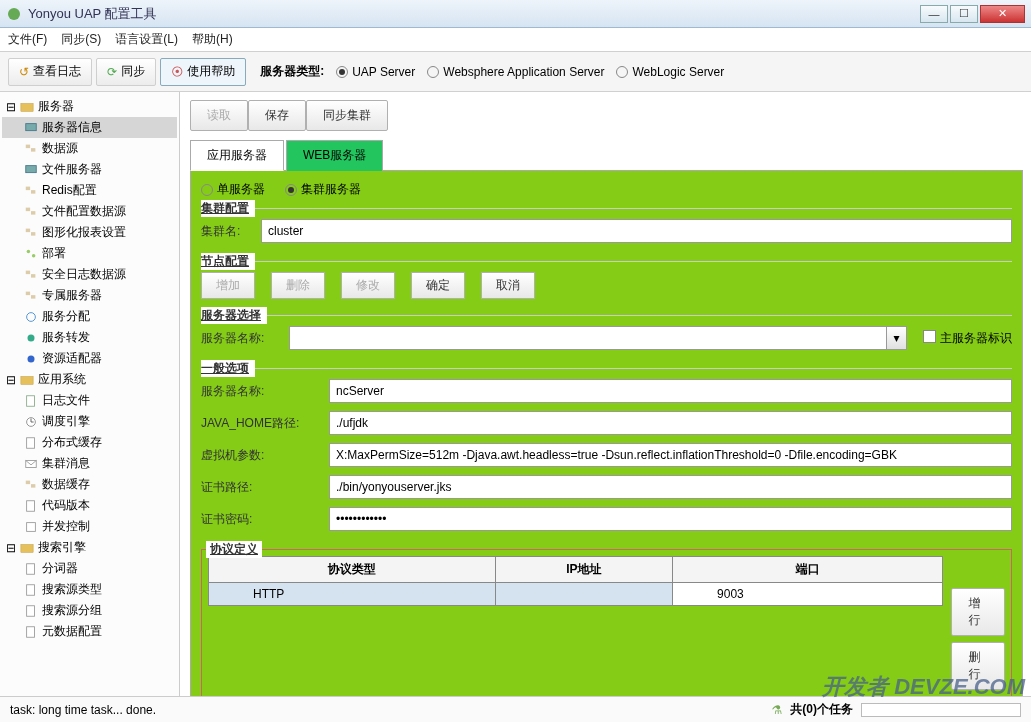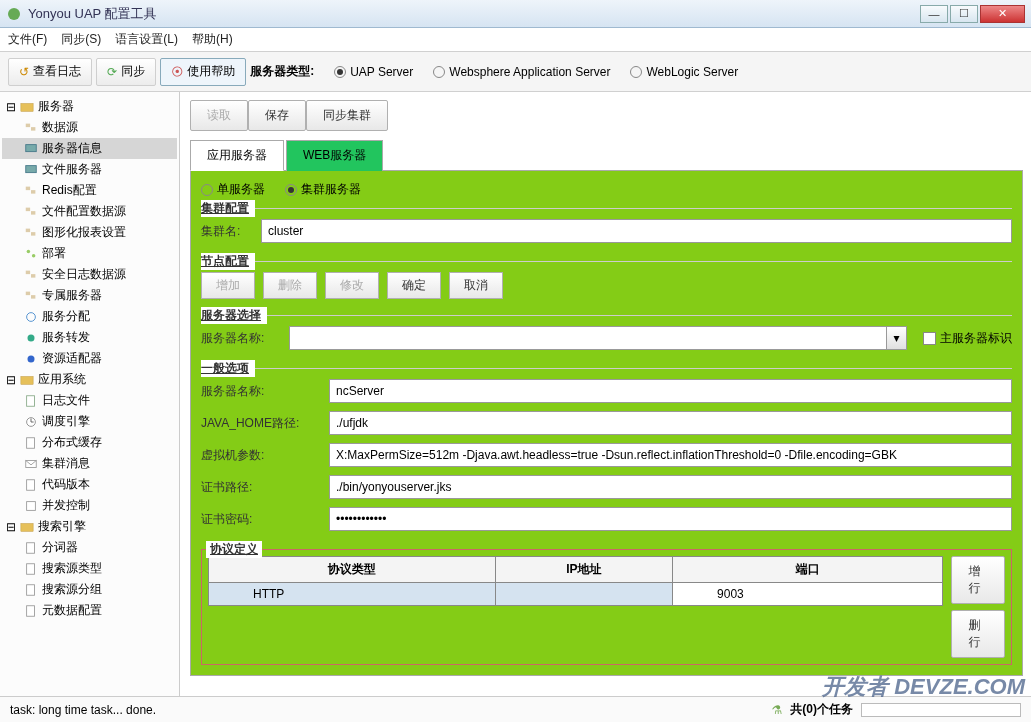--- a/index.html
+++ b/index.html
@@ -8,21 +8,21 @@
 .titlebar-icon { width: 16px; height: 16px; margin-right: 6px; }
 .title-text { flex: 1; color: #335; font-size: 13px; }
 .win-btns { display: flex; gap: 2px; }
 .win-btn { width: 28px; height: 18px; border: 1px solid #8aa; background: linear-gradient(#f8fbfd,#d8e6f0); display: flex; align-items: center; justify-content: center; font-size: 11px; color:#333; }
 .win-btn.close { background: linear-gradient(#e88,#c33); color:#fff; border-color:#a33; width: 45px;}
 .menubar { height: 24px; display: flex; align-items: center; padding: 0 8px; gap: 14px; border-bottom: 1px solid #d0d0d0; }
 .menuitem { color:#222; cursor: default; }
 .toolbar { height: 40px; display: flex; align-items: center; padding: 0 8px; border-bottom: 1px solid #d0d0d0; background:#f5f5f5;}
 .tbtn { border:1px solid #cfcfcf; background: linear-gradient(#fff,#ececec); height:28px; padding:0 10px; display:flex; align-items:center; gap:4px; margin-right:4px; border-radius:2px;}
 .tbtn.sel { border-color:#8ab; background:#eef5fb;}
-.server-type { display:flex; align-items:center; margin-left:0; gap:20px;}
+.server-type { display:flex; align-items:center; margin-left:10px; gap:12px;}
 .radio { display:flex; align-items:center; gap:4px; }
 .radio-dot { width:12px;height:12px;border-radius:50%;border:1px solid #888;display:inline-flex;align-items:center;justify-content:center;}
 .radio-dot.on::after{content:"";width:6px;height:6px;border-radius:50%;background:#333;}
 .main { display:flex; height: 610px; }
 .sidebar { width: 180px; border-right:1px solid #ccc; overflow-y:auto; padding:4px 2px; background:#fcfcfc;}
 .tree-item { display:flex; align-items:center; padding:2px 4px; gap:4px; cursor:default; white-space:nowrap;}
 .tree-item.level0 { padding-left:4px; font-weight:normal;}
 .tree-item.level1 { padding-left:22px; }
 .tree-item.selected { background:#d6d6d6; }
 .tree-icon { width:14px; height:14px; }
@@ -33,34 +33,34 @@
 .tabs { display:flex; border-bottom:1px solid #aaa;}
 .tab { padding:6px 16px; border:1px solid #aaa; border-bottom:none; background:#22c55e; margin-right:2px; position:relative; top:1px;}
 .tab.active { background:#fff; border-bottom:1px solid #fff; }
 .panel { border:1px solid #aaa; border-top:none; padding:10px; background:#84cc16;}
 .radio-row { display:flex; gap:20px; margin-bottom:10px;}
 .fieldset { border-top:1px solid #ccc; padding:10px 0 6px; margin-top:4px; position:relative;}
 .fieldset-label { position:absolute; top:-9px; left:0; background:#fff; padding:0 6px 0 0; color:#333; font-weight:bold;text-decoration:underline;}
 .field-row { display:flex; align-items:center; margin-bottom:8px; gap:8px;}
 .field-label { width:120px; text-align:left; color:#333;}
 .field-input { flex:1; border:1px solid #999; padding:4px 6px; background:#fff; min-height:22px;}
-.btn-row { display:flex; gap:8px; margin-bottom:6px;}
+.btn-row { display:flex; gap:16px; margin-bottom:6px;}
 .btn-row .btn { border-radius:0; padding:4px 14px;}
 .combo { display:flex; flex:1;}
 .combo .field-input { flex:1;}
 .combo-btn { width:20px; border:1px solid #999; border-left:none; background:linear-gradient(#fff,#e0e0e0); display:flex;align-items:center;justify-content:center;}
-.checkbox { display:flex; align-items:center; gap:4px; margin-left:8px;}
+.checkbox { display:flex; align-items:flex-start; gap:4px; margin-left:8px;}
 .cb-box { width:13px;height:13px;border:1px solid #888;background:#fff;}
 .proto-fieldset { border:1px solid #c66; padding:6px; margin-top:4px;}
 .proto-fieldset .fieldset-label { color:#333; top:-9px; left:4px; background:#fff; padding:0 4px;}
 table.proto { width:100%; border-collapse:collapse; }
 table.proto th, table.proto td { border:1px solid #888; padding:4px 6px; text-align:center; background:#fff;}
 table.proto th { background:#f4f4f4; font-weight:bold;}
 table.proto tr.row td { background:#d5e3f0;padding-left:44px;}
-.side-btns { display:flex; flex-direction:column; gap:6px; margin-left:8px; align-items:stretch;}
+.side-btns { display:flex; flex-direction:column; gap:6px; margin-left:8px; align-items:stretch;margin-top:32px;}
 .proto-wrap { display:flex; align-items:flex-start;}
 .statusbar { position:absolute; bottom:0; left:0; right:0; height:26px; border-top:1px solid #ccc; display:flex; align-items:center; padding:0 10px; background:#fafafa; justify-content:space-between;}
 .status-right { display:flex; align-items:center; gap:8px;}
 .watermark { position:absolute; right:6px; bottom:20px; font-size:22px; font-style:italic; color:#4a628a; font-weight:bold; opacity:0.75; pointer-events:none;}
 .folder-icon { fill:#e6c05a; stroke:#b89030; stroke-width:0.5;}
 </style>
 </head>
 <body>
 
 <div class="titlebar">
@@ -114,32 +114,32 @@
 
 <div class="main">
   <div class="sidebar">
     <div class="tree-item level0">
         <span>⊟</span>
         <svg class="tree-icon" viewBox="0 0 16 16">
           <rect x="1" y="4" width="14" height="9" class="folder-icon"></rect>
         </svg>
         <span>服务器</span>
       </div>
+    <div class="tree-item level1 selected">
+        <svg class="tree-icon" viewBox="0 0 16 16">
+          <rect x="2" y="3" width="12" height="8" fill="#7aa" stroke="#478"></rect>
+        </svg>
+        <span>服务器信息</span>
+      </div>
     <div class="tree-item level1">
         <svg class="tree-icon" viewBox="0 0 16 16">
           <rect x="2" y="3" width="5" height="4" fill="#dca"></rect>
           <rect x="8" y="7" width="5" height="4" fill="#dca"></rect>
         </svg>
         <span>数据源</span>
-      </div>
-    <div class="tree-item level1 selected">
-        <svg class="tree-icon" viewBox="0 0 16 16">
-          <rect x="2" y="3" width="12" height="8" fill="#7aa" stroke="#478"></rect>
-        </svg>
-        <span>服务器信息</span>
       </div>
     <div class="tree-item level1">
         <svg class="tree-icon" viewBox="0 0 16 16">
           <rect x="2" y="3" width="12" height="8" fill="#7aa" stroke="#478"></rect>
         </svg>
         <span>文件服务器</span>
       </div>
     <div class="tree-item level1">
         <svg class="tree-icon" viewBox="0 0 16 16">
           <rect x="2" y="3" width="5" height="4" fill="#dca"></rect>
@@ -226,20 +226,27 @@
           <rect x="3" y="2" width="9" height="12" fill="#fff" stroke="#999"></rect>
         </svg>
         <span>分布式缓存</span>
       </div>
     <div class="tree-item level1">
         <svg class="tree-icon" viewBox="0 0 16 16">
           <rect x="2" y="4" width="12" height="8" fill="#fff" stroke="#999"></rect>
           <path d="M2 4 L8 9 L14 4" stroke="#999" fill="none"></path>
         </svg>
         <span>集群消息</span>
+      </div>
+    <div class="tree-item level1">
+        <svg class="tree-icon" viewBox="0 0 16 16">
+          <rect x="2" y="3" width="5" height="4" fill="#dca"></rect>
+          <rect x="8" y="7" width="5" height="4" fill="#dca"></rect>
+        </svg>
+        <span>数据缓存</span>
       </div>
     <div class="tree-item level1">
         <svg class="tree-icon" viewBox="0 0 16 16">
           <rect x="3" y="2" width="9" height="12" fill="#fff" stroke="#999"></rect>
         </svg>
         <span>代码版本</span>
       </div>
     <div class="tree-item level1">
         <svg class="tree-icon" viewBox="0 0 16 16">
           <rect x="3" y="3" width="10" height="10" fill="#fff" stroke="#999"></rect>

